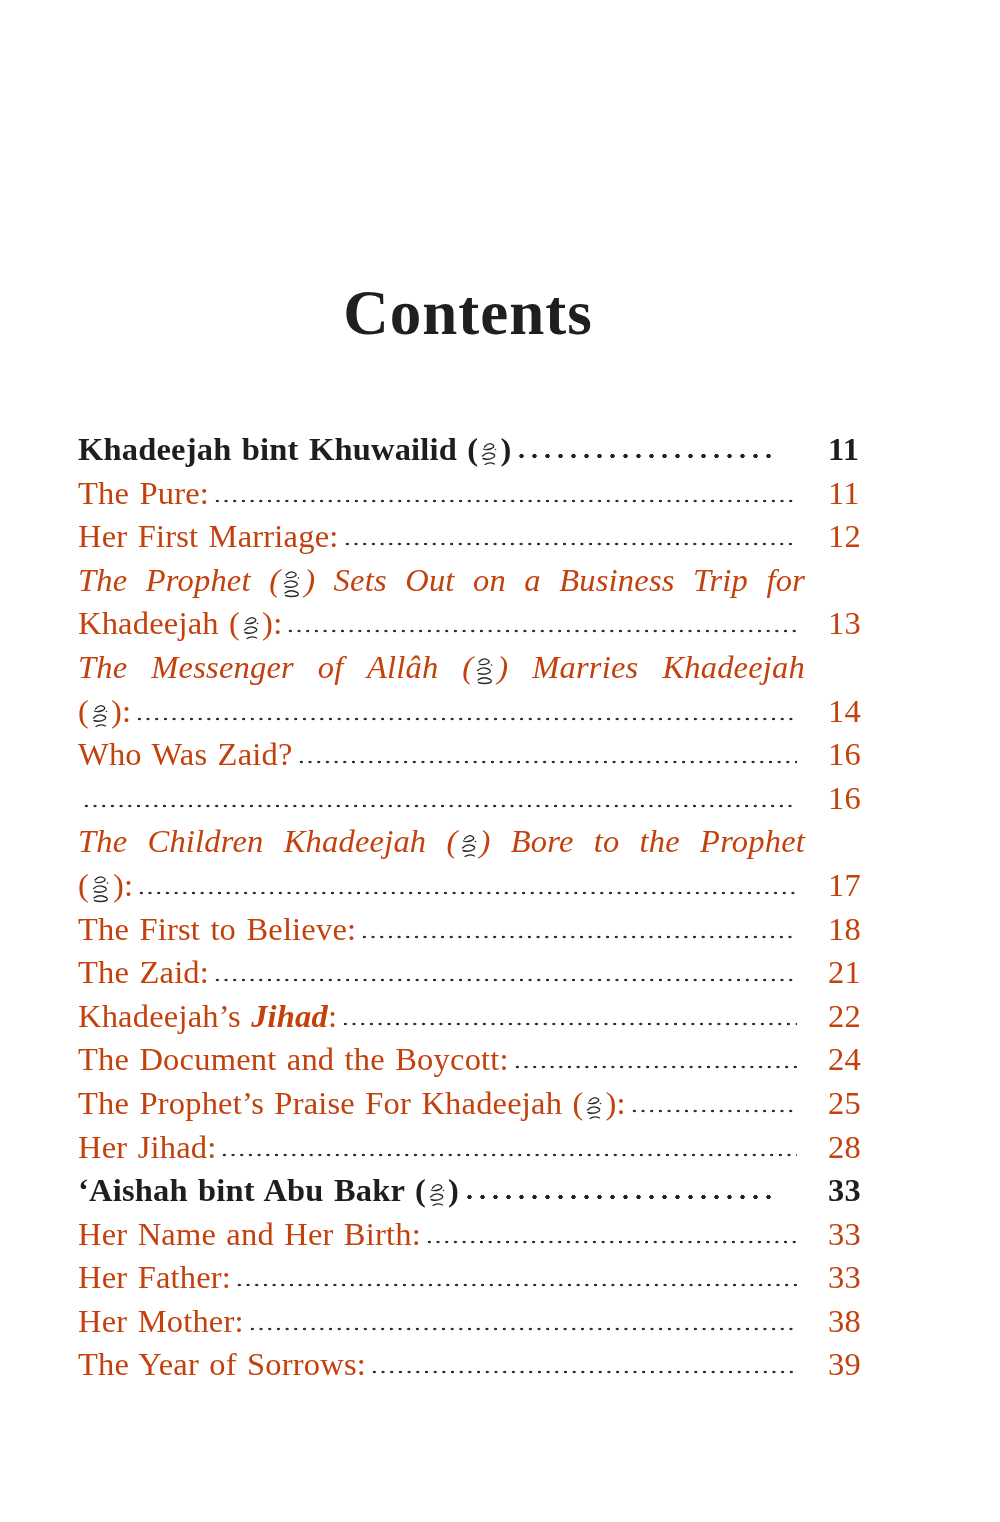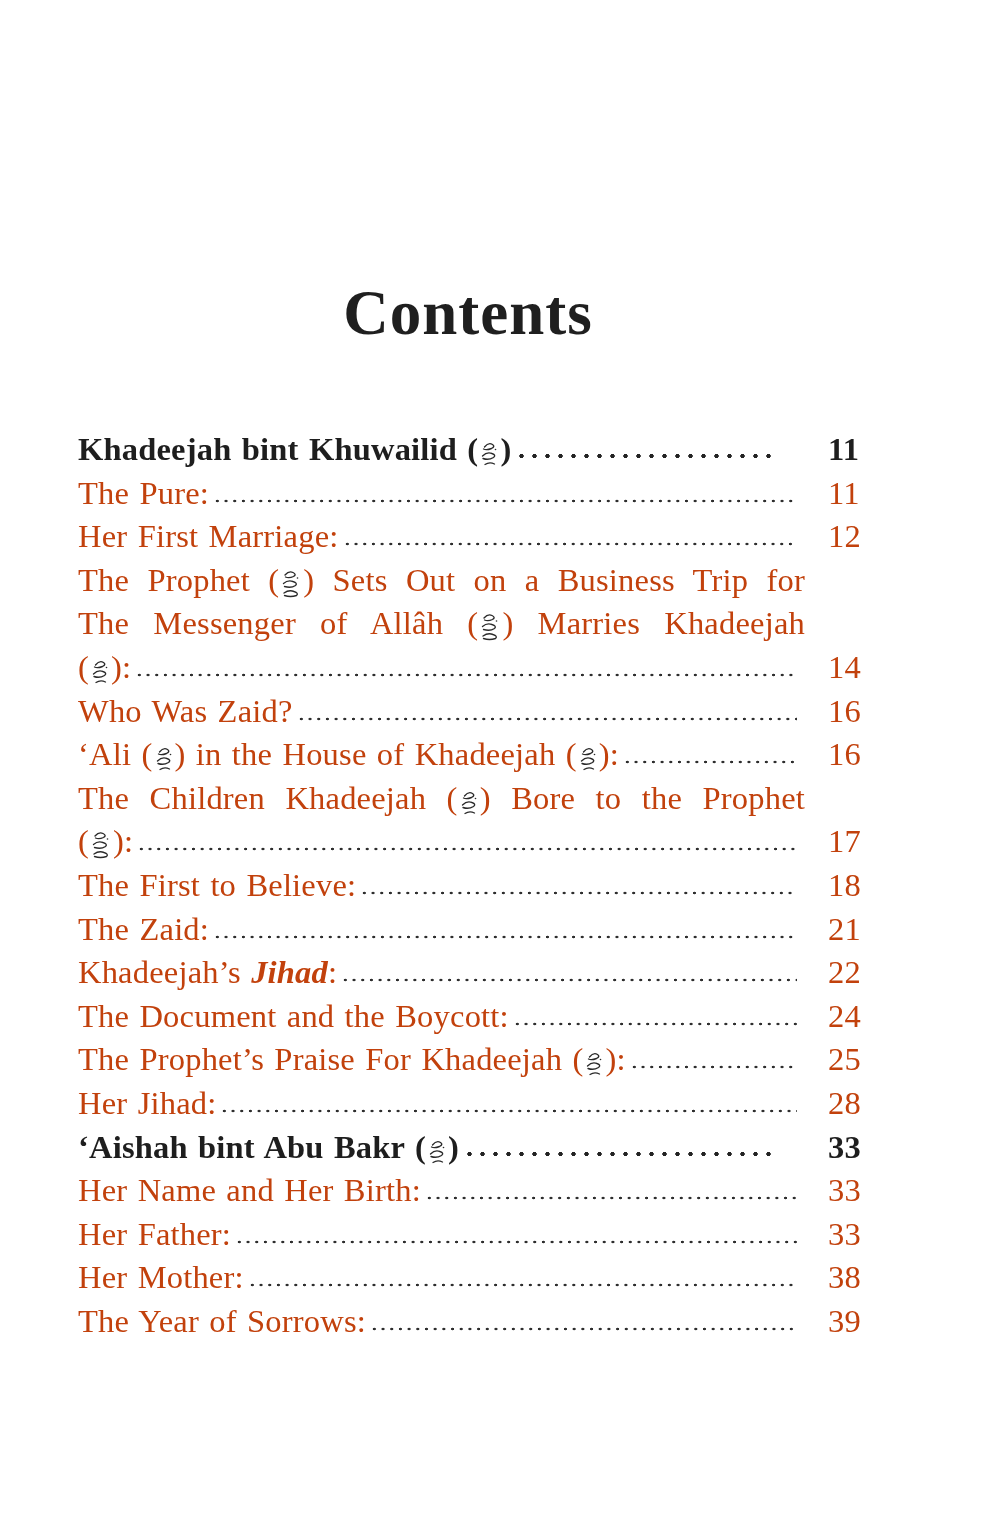--- a/index.html
+++ b/index.html
@@ -19,21 +19,21 @@
   .row{
     display:flex;align-items:baseline;
     line-height:43.6px;font-size:32.5px;
     letter-spacing:0.2px;word-spacing:2px;color:#c2410c;
   }
   .row.bold{font-weight:bold;color:#1e1e1e;gap:24px;}
   .line{flex:1 1 auto;display:flex;align-items:baseline;min-width:0;}
   .row:not(.justify) .txt{white-space:nowrap;}
   .row.justify .line{
     display:block;
-    text-align:justify;text-align-last:justify;
+    text-align:justify;text-align-last:justify;font-style:italic;
     -moz-text-align-last:justify;
   }
   .dots{
     flex:1 1 auto;height:6px;margin:0 8px 0 4px;
     background-image:radial-gradient(circle,#2e2e2e 1.15px,rgba(0,0,0,0) 1.6px);
     background-size:8.7px 6px;background-repeat:repeat-x;
     background-position:left bottom;
   }
   .row.bold .dots{
     height:8px;
@@ -82,20 +82,32 @@
       </div>
       <div class="row justify">
         <div class="line"><span class="txt"><span>The Prophet (</span><span class="hon"><svg width="22" height="30" viewBox="0 0 22 30" fill="none" stroke="#2a2a2a" stroke-width="1.35" stroke-linecap="round">
                 <path d="M5 6 Q9 1.5 13 3.5 Q17 5.5 13.5 7.5 Q9 9.5 5.5 8"></path>
                 <path d="M3.5 14.5 Q8 10.5 13 12.5 Q18 14 15.5 16.5 Q11 19.5 4.5 17.5"></path>
                 <path d="M4 24 Q9 20.5 14 22.5 Q19 24 16.5 26.5 Q10.5 28.5 4.5 26.5"></path>
                 <circle cx="17.5" cy="9" r="0.8" fill="#2a2a2a" stroke="none"></circle>
               </svg></span><span>) Sets Out on a Business Trip for</span></span></div>
         <div class="pg"></div>
       </div>
+      <div class="row">
+        <div class="line">
+          <span class="txt"><span>Khadeejah (</span><span class="hon"><svg width="20" height="28" viewBox="0 0 20 28" fill="none" stroke="#2a2a2a" stroke-width="1.35" stroke-linecap="round">
+                <path d="M5.5 7 Q9.5 2 13.5 4.5 Q16.5 6.5 12.5 8.5 Q7.5 10.5 4.5 9"></path>
+                <path d="M3.5 16 Q8 11.5 13 13.5 Q17.5 15 14.5 17.5 Q9.5 20.5 4 18.5"></path>
+                <path d="M6 24.5 Q10.5 21.5 15.5 24"></path>
+                <circle cx="16.5" cy="9.5" r="0.8" fill="#2a2a2a" stroke="none"></circle>
+              </svg></span><span>):</span></span>
+          <span class="dots"></span>
+        </div>
+        <div class="pg">13</div>
+      </div>
       <div class="row justify">
         <div class="line"><span class="txt"><span>The Messenger of Allâh (</span><span class="hon"><svg width="22" height="30" viewBox="0 0 22 30" fill="none" stroke="#2a2a2a" stroke-width="1.35" stroke-linecap="round">
                 <path d="M5 6 Q9 1.5 13 3.5 Q17 5.5 13.5 7.5 Q9 9.5 5.5 8"></path>
                 <path d="M3.5 14.5 Q8 10.5 13 12.5 Q18 14 15.5 16.5 Q11 19.5 4.5 17.5"></path>
                 <path d="M4 24 Q9 20.5 14 22.5 Q19 24 16.5 26.5 Q10.5 28.5 4.5 26.5"></path>
                 <circle cx="17.5" cy="9" r="0.8" fill="#2a2a2a" stroke="none"></circle>
               </svg></span><span>) Marries Khadeejah</span></span></div>
         <div class="pg"></div>
       </div>
       <div class="row">
@@ -112,31 +124,20 @@
       </div>
       <div class="row">
         <div class="line">
           <span class="txt"><span>Who Was Zaid?</span></span>
           <span class="dots"></span>
         </div>
         <div class="pg">16</div>
       </div>
       <div class="row">
         <div class="line">
-          <span class="txt"><span>‘Ali (</span><span class="hon"><svg width="20" height="28" viewBox="0 0 20 28" fill="none" stroke="#2a2a2a" stroke-width="1.35" stroke-linecap="round">
-                <path d="M5.5 7 Q9.5 2 13.5 4.5 Q16.5 6.5 12.5 8.5 Q7.5 10.5 4.5 9"></path>
-                <path d="M3.5 16 Q8 11.5 13 13.5 Q17.5 15 14.5 17.5 Q9.5 20.5 4 18.5"></path>
-                <path d="M6 24.5 Q10.5 21.5 15.5 24"></path>
-                <circle cx="16.5" cy="9.5" r="0.8" fill="#2a2a2a" stroke="none"></circle>
-              </svg></span><span>) in the House of Khadeejah (</span><span class="hon"><svg width="20" height="28" viewBox="0 0 20 28" fill="none" stroke="#2a2a2a" stroke-width="1.35" stroke-linecap="round">
-                <path d="M5.5 7 Q9.5 2 13.5 4.5 Q16.5 6.5 12.5 8.5 Q7.5 10.5 4.5 9"></path>
-                <path d="M3.5 16 Q8 11.5 13 13.5 Q17.5 15 14.5 17.5 Q9.5 20.5 4 18.5"></path>
-                <path d="M6 24.5 Q10.5 21.5 15.5 24"></path>
-                <circle cx="16.5" cy="9.5" r="0.8" fill="#2a2a2a" stroke="none"></circle>
-              </svg></span><span>):</span></span>
           <span class="dots"></span>
         </div>
         <div class="pg">16</div>
       </div>
       <div class="row justify">
         <div class="line"><span class="txt"><span>The Children Khadeejah (</span><span class="hon"><svg width="20" height="28" viewBox="0 0 20 28" fill="none" stroke="#2a2a2a" stroke-width="1.35" stroke-linecap="round">
                 <path d="M5.5 7 Q9.5 2 13.5 4.5 Q16.5 6.5 12.5 8.5 Q7.5 10.5 4.5 9"></path>
                 <path d="M3.5 16 Q8 11.5 13 13.5 Q17.5 15 14.5 17.5 Q9.5 20.5 4 18.5"></path>
                 <path d="M6 24.5 Q10.5 21.5 15.5 24"></path>
                 <circle cx="16.5" cy="9.5" r="0.8" fill="#2a2a2a" stroke="none"></circle>

